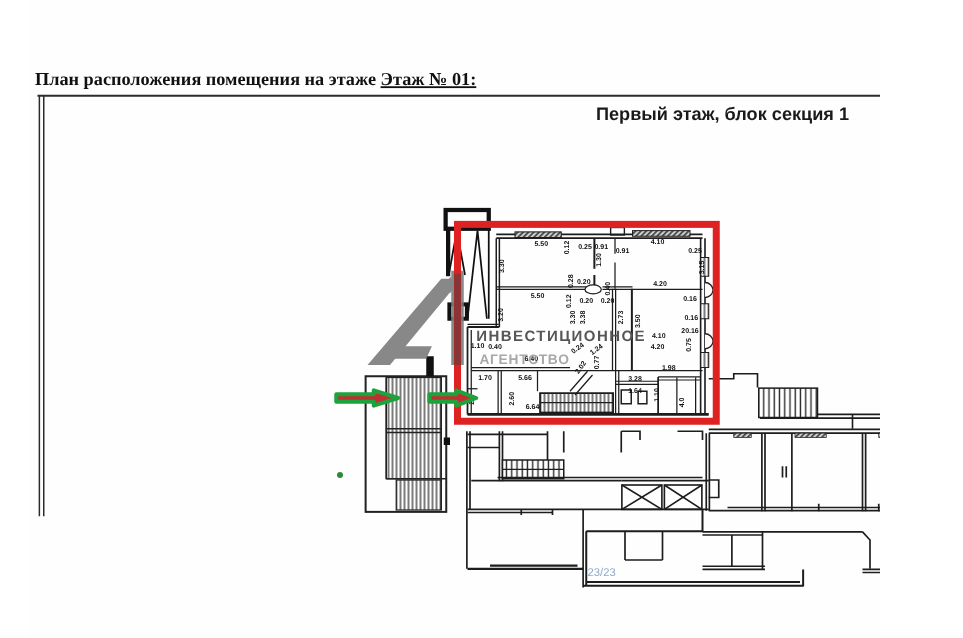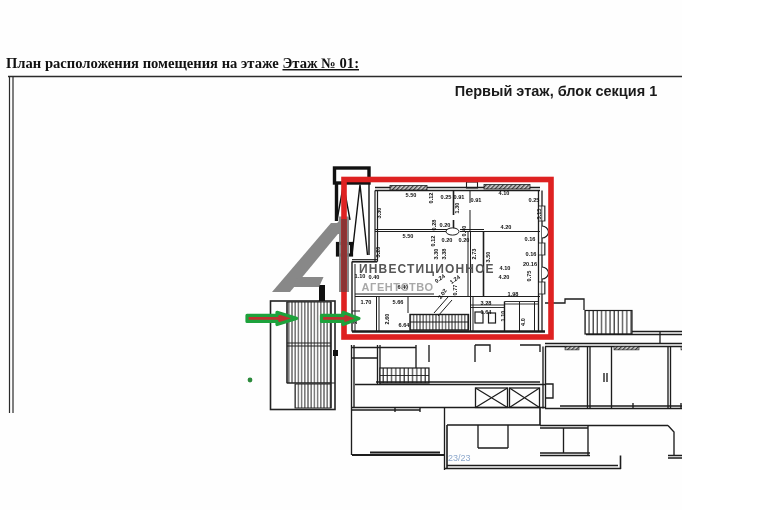--- a/index.html
+++ b/index.html
@@ -1,17 +1,17 @@
 <!DOCTYPE html>
 <html><head>
 <meta charset="utf-8">
 <style>
   html,body{margin:0;padding:0;background:#ffffff;}
   #page{position:relative;width:682px;height:510px;background:#ffffff;overflow:hidden;
-        font-family:"Liberation Sans",sans-serif;}
+        font-family:"Liberation Sans",sans-serif;margin-left:22px;}
   svg{position:absolute;left:0;top:0;}
 </style>
 </head>
 <body>
 <div id="page">
 <svg width="770" height="510" viewBox="0 0 770 510" xmlns="http://www.w3.org/2000/svg">
 <defs>
   <pattern id="vhatch" width="3.2" height="8" patternUnits="userSpaceOnUse">
     <rect width="3.2" height="8" fill="#ffffff"></rect>
     <line x1="0.8" y1="0" x2="0.8" y2="8" stroke="#2c2c2c" stroke-width="1.0"></line>

